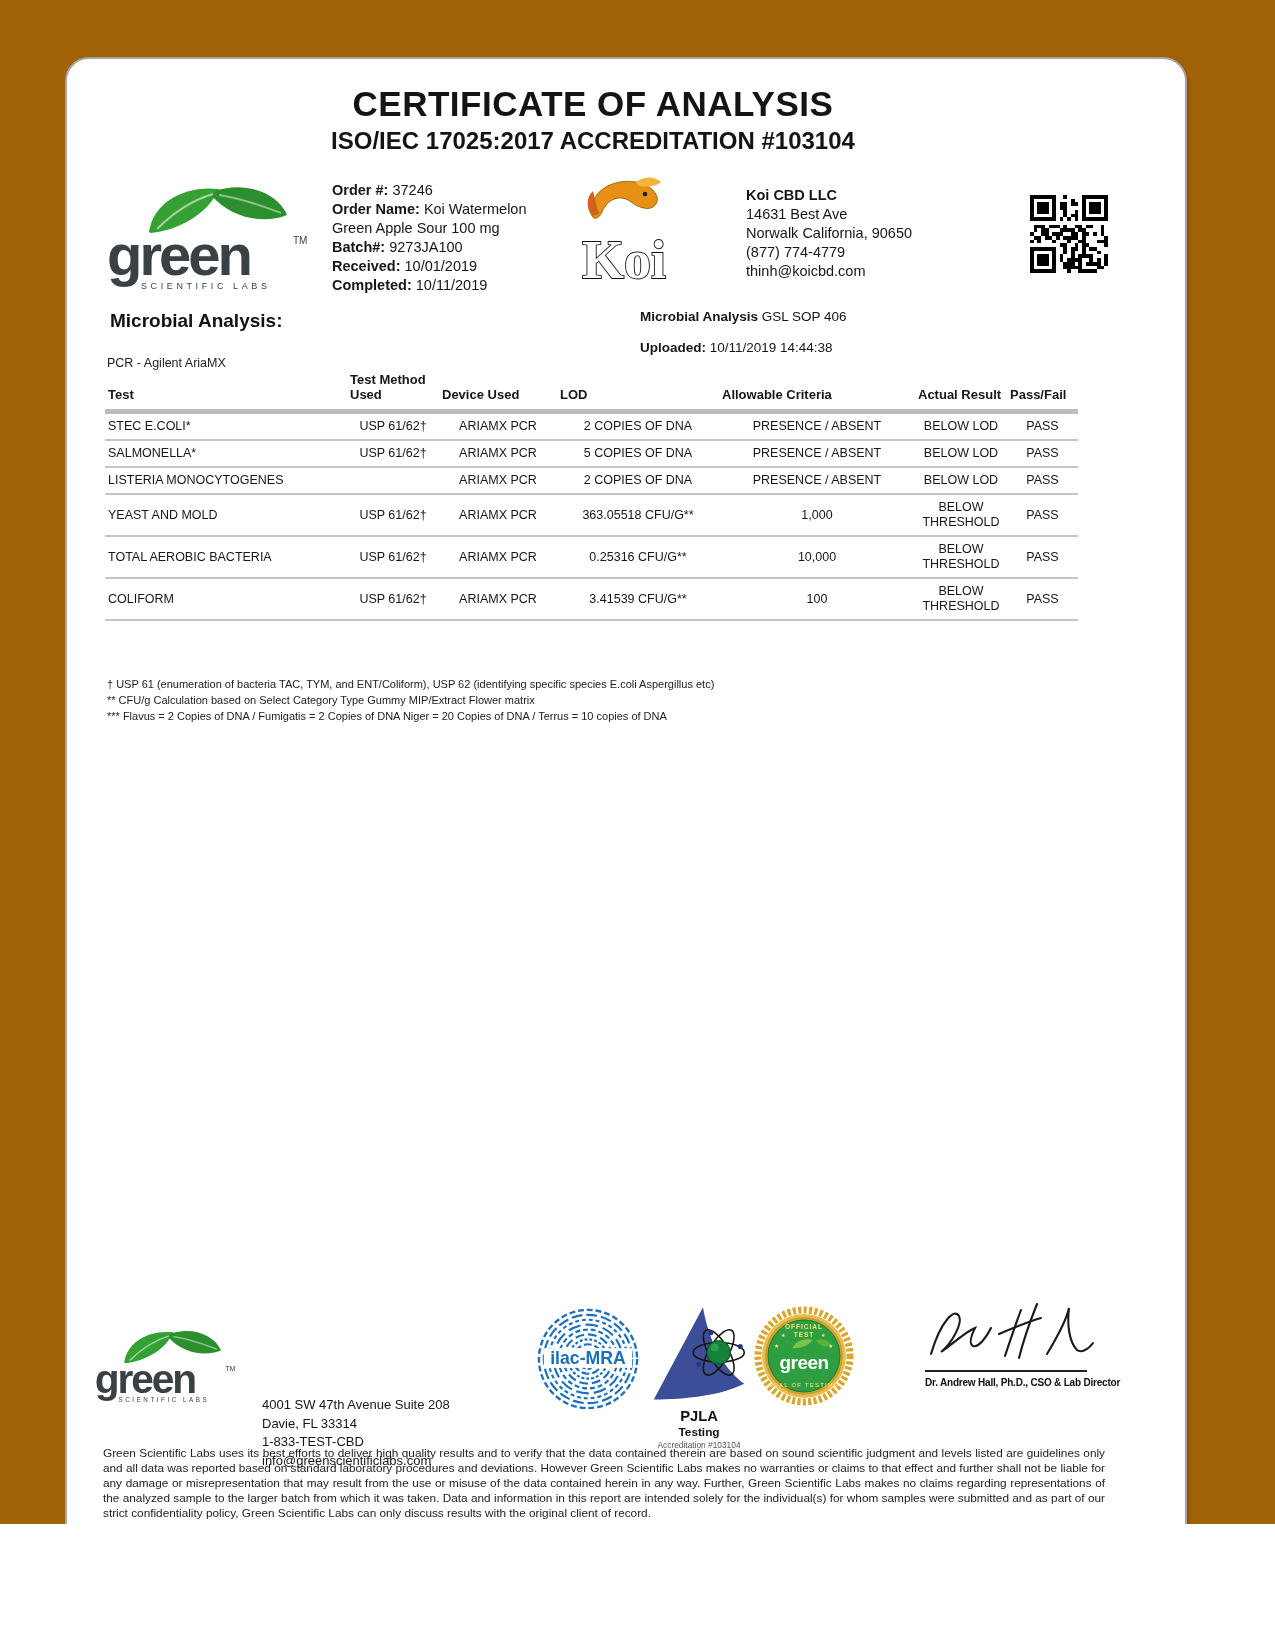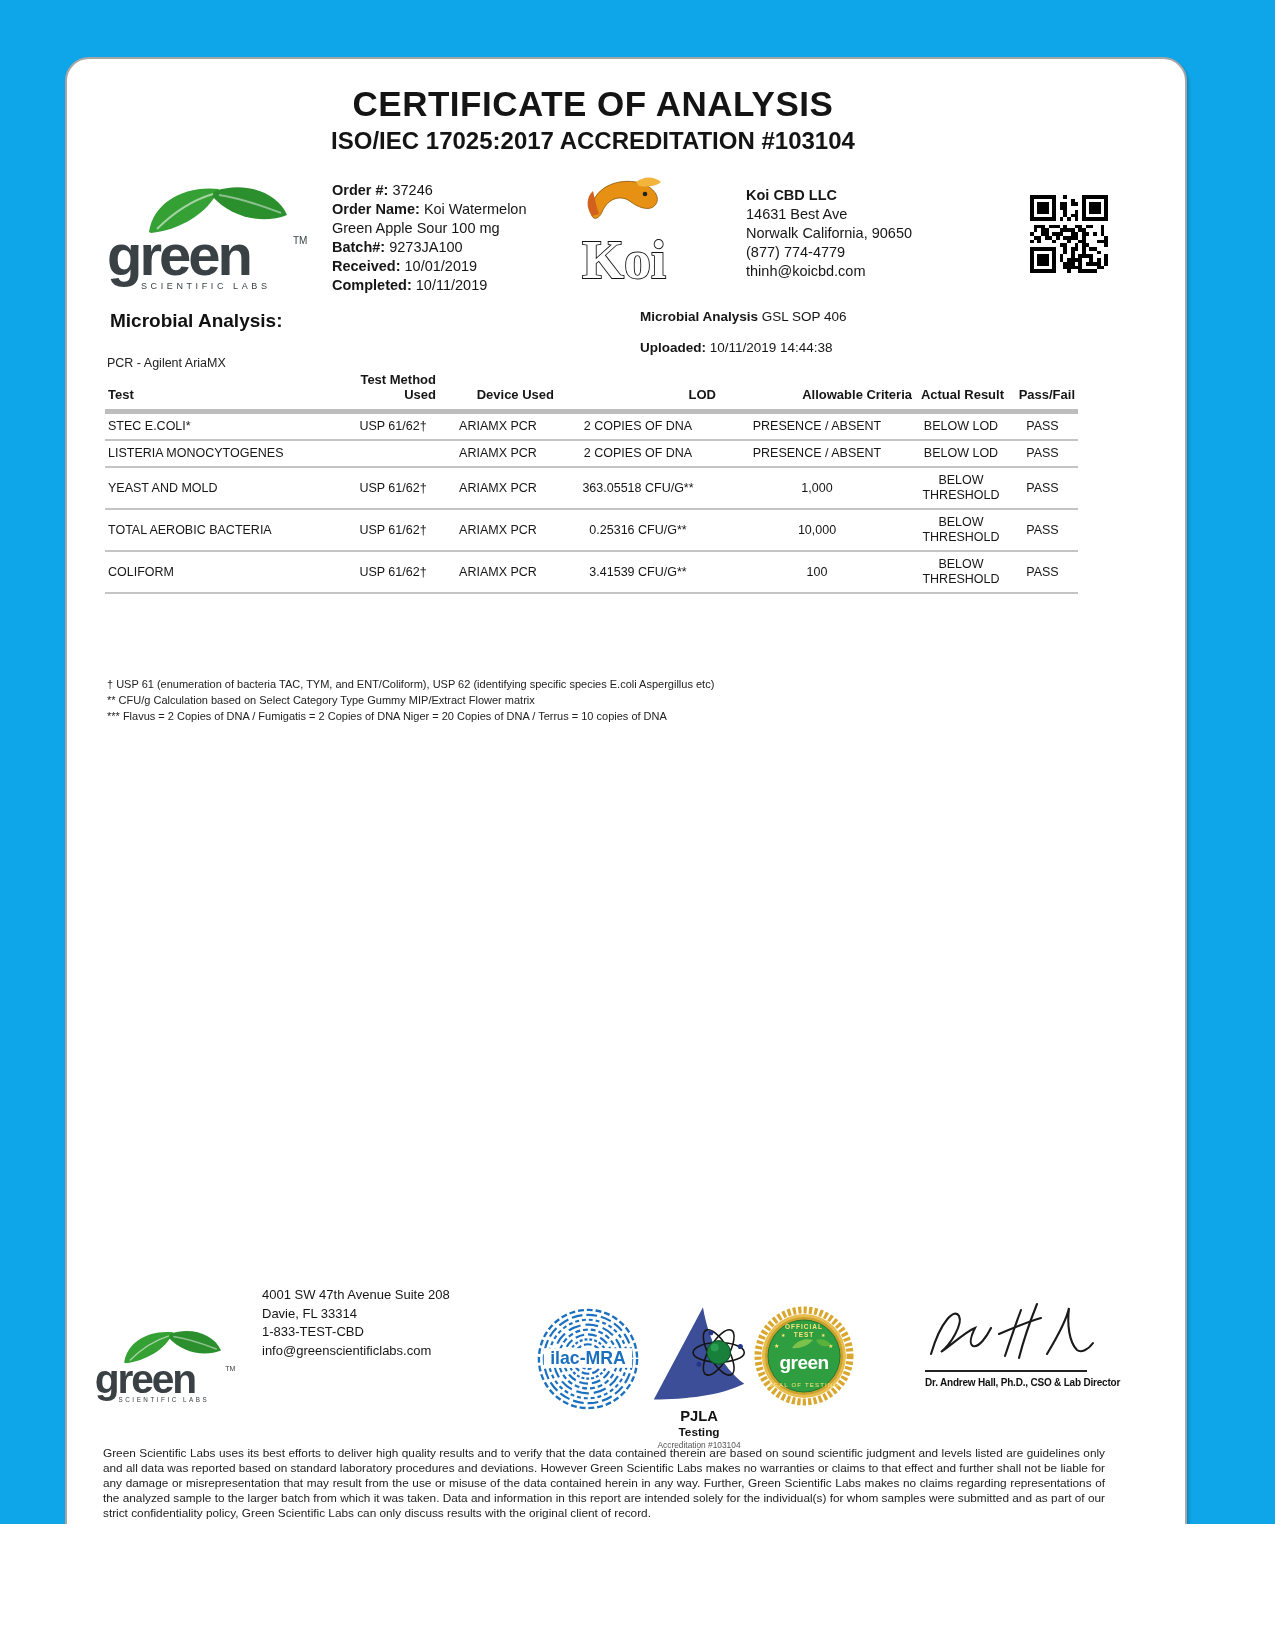--- a/index.html
+++ b/index.html
@@ -1,36 +1,36 @@
 <!DOCTYPE html>
 <html><head>
 <meta charset="utf-8">
 <style>
   html,body{margin:0;padding:0;background:#ffffff;}
-  .page{position:relative;width:1275px;height:1524px;background:#0ea5e9;
+  .page{position:relative;width:1275px;height:1524px;background:#a16207;
         font-family:"Liberation Sans",sans-serif;color:#1a1a1a;overflow:hidden;}
   .card{position:absolute;left:65px;top:57px;width:1118px;height:1494px;
         border:2px solid #a6a6a6;border-radius:24px;background:#fff;
         box-shadow:2px 3px 3px rgba(0,0,0,.18);}
   .abs{position:absolute;}
   .b{font-weight:bold;}
   
   .title-wrap{left:65px;top:84px;width:1056px;text-align:center;}
   .title{font-size:35px;font-weight:bold;color:#141414;letter-spacing:.5px;}
   .subtitle{font-size:24px;font-weight:bold;color:#141414;margin-top:3px;}
   
   .info-block{font-size:14.5px;line-height:19px;color:#161616;}
   
   .section-heading{font-size:19px;font-weight:bold;color:#111;}
   .sop-line{font-size:13.5px;color:#161616;}
   .device-note{font-size:12.5px;color:#222;}
   
   table.results{border-collapse:collapse;table-layout:fixed;width:973px;font-size:12.5px;color:#161616;}
   table.results th{vertical-align:bottom;font-size:13px;line-height:15px;font-weight:bold;
-                   padding:2px 3px 7px 3px;text-align:right;}
+                   padding:2px 3px 7px 3px;text-align:left;}
   table.results th.col-test{text-align:left;}
   table.results thead tr{border-bottom:5px solid #bdbdbd;}
   table.results td{padding:5px 3px;text-align:center;line-height:15px;}
   table.results tbody tr{border-bottom:2px solid #c4c4c4;}
   table.results td.col-test{text-align:left;}
   .footnotes{font-size:11px;line-height:16px;color:#222;}
   .footnotes div{margin-bottom:0;}
   
   .addr{font-size:13px;line-height:18.5px;color:#161616;}
   .sig-line{width:162px;border-top:2px solid #222;height:0;margin-top:2px;}
@@ -257,20 +257,29 @@
         <tr>
           <td class="col-test">STEC E.COLI*</td>
           <td>USP 61/62†</td>
           <td>ARIAMX PCR</td>
           <td>2 COPIES OF DNA</td>
           <td>PRESENCE / ABSENT</td>
           <td>BELOW LOD</td>
           <td>PASS</td>
         </tr>
         <tr>
+          <td class="col-test">SALMONELLA*</td>
+          <td>USP 61/62†</td>
+          <td>ARIAMX PCR</td>
+          <td>5 COPIES OF DNA</td>
+          <td>PRESENCE / ABSENT</td>
+          <td>BELOW LOD</td>
+          <td>PASS</td>
+        </tr>
+        <tr>
           <td class="col-test">LISTERIA MONOCYTOGENES</td>
           <td></td>
           <td>ARIAMX PCR</td>
           <td>2 COPIES OF DNA</td>
           <td>PRESENCE / ABSENT</td>
           <td>BELOW LOD</td>
           <td>PASS</td>
         </tr>
         <tr>
           <td class="col-test">YEAST AND MOLD</td>
@@ -311,21 +320,21 @@
   <svg class="abs" style="left:93px;top:1326px;" width="148" height="80" viewBox="0 0 210 114">
     <path d="M44,52 C48,22 80,5 114,9 C103,34 74,50 46,53 Z" fill="#35a033"></path>
     <path d="M110,11 C140,1 172,12 182,35 C157,45 125,37 107,16 Z" fill="#2c8f2e"></path>
     <path d="M52,49 C70,31 88,20 108,14" stroke="#ffffff" stroke-width="2" fill="none" opacity=".55"></path>
     <path d="M114,15 C140,19 160,27 176,33" stroke="#ffffff" stroke-width="2" fill="none" opacity=".45"></path>
     <text x="2" y="95" font-size="58" font-weight="bold" letter-spacing="-3" fill="#3a4145">green</text>
     <text x="188" y="64" font-size="10" fill="#3a4145">TM</text>
     <text x="36" y="109" font-size="9" letter-spacing="3.6" fill="#3a4145">SCIENTIFIC LABS</text>
   </svg>
 
-  <div class="abs addr" style="left:262px;top:1286px;">
+  <div class="abs addr" style="left:262px;top:1396px;">
     <div>4001 SW 47th Avenue Suite 208</div>
     <div>Davie, FL 33314</div>
     <div>1-833-TEST-CBD</div>
     <div>info@greenscientificlabs.com</div>
   </div>
 
   <svg class="abs" style="left:534px;top:1303px;" width="108" height="112" viewBox="0 0 110 110">
     <g stroke="#1a6fbe" fill="none">
       <circle cx="55" cy="55" r="50" stroke-width="2.4" stroke-dasharray="6 3"></circle>
       <circle cx="55" cy="55" r="45" stroke-width="2.2" stroke-dasharray="11 4"></circle>

